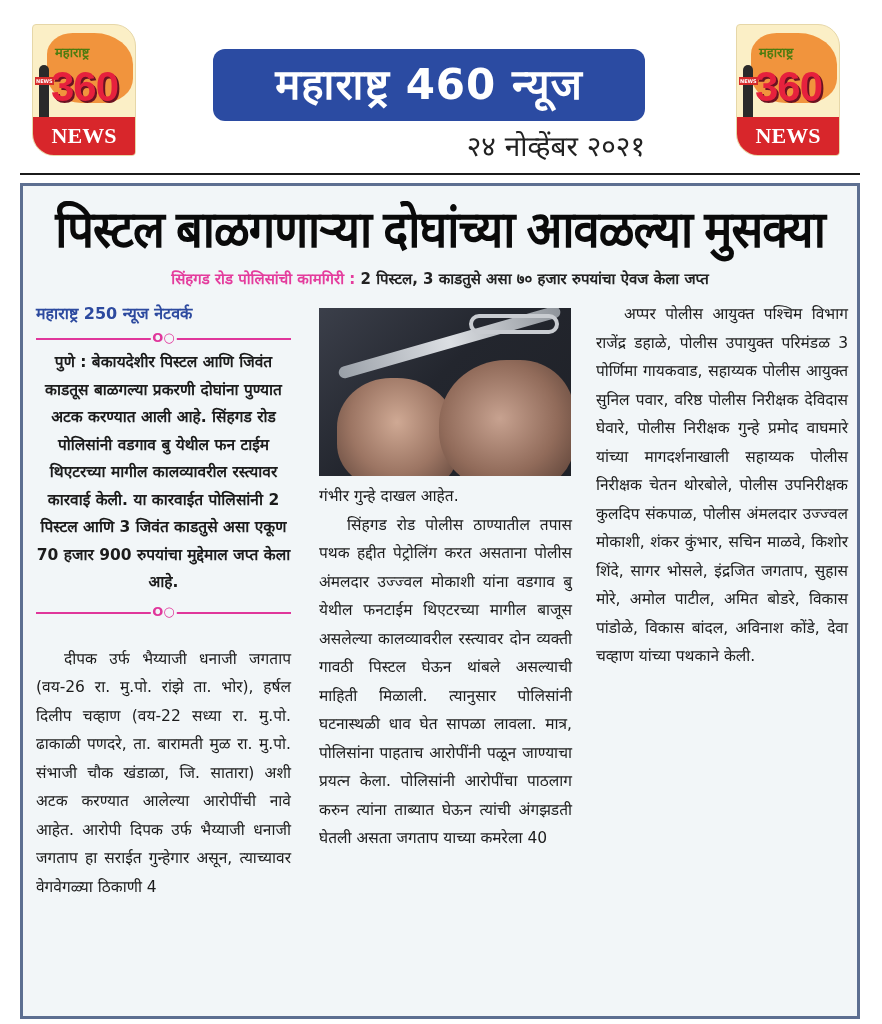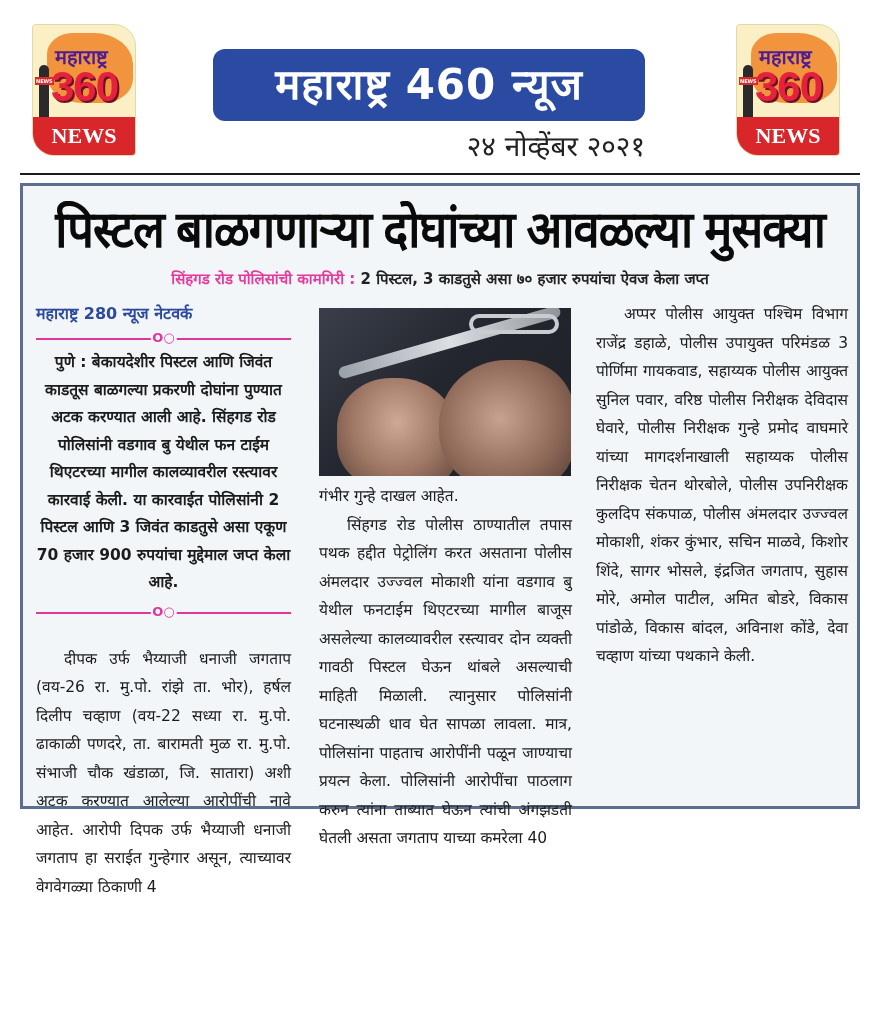--- a/index.html
+++ b/index.html
@@ -4,31 +4,31 @@
 <style>
   * { box-sizing: border-box; margin: 0; padding: 0; }
   html, body { width: 882px; height: 1024px; background: #ffffff; overflow: hidden; }
   body { font-family: "DejaVu Sans", sans-serif; color: #1a1a1a; position: relative; }
 
   .masthead { position: absolute; left: 0; top: 0; width: 882px; height: 175px; }
   .logo { position: absolute; top: 24px; width: 104px; height: 132px; border-radius: 4px 22px 4px 22px; overflow: hidden; background: #fbefc6; border: 1px solid #e6d7a8; }
   .logo.left { left: 32px; }
   .logo.right { left: 736px; }
   .logo .map { position: absolute; left: 14px; top: 8px; width: 86px; height: 70px; background: #f08a2e; border-radius: 30% 45% 35% 40%; opacity: .9; }
-  .logo .brand-mr { position: absolute; left: 22px; top: 18px; font-size: 20px; font-weight: bold; color: #4c1d95; }
+  .logo .brand-mr { position: absolute; left: 22px; top: 18px; font-size: 13px; font-weight: bold; color: #4d7c0f; }
   .logo .mic { position: absolute; left: 6px; top: 40px; width: 10px; height: 54px; background: #2a2a2a; border-radius: 5px 5px 2px 2px; }
   .logo .mic-tag { position: absolute; left: 2px; top: 52px; font-size: 5px; background: #d62b2b; color: #fff; padding: 1px; font-weight: bold; }
   .logo .num { position: absolute; left: 18px; top: 38px; font-family: "Liberation Sans", sans-serif; font-size: 42px; font-weight: bold; color: #e6213d; letter-spacing: -1px; text-shadow: 2px 2px 0 #6a1221; }
   .logo .bar { position: absolute; left: 0; bottom: 0; width: 100%; height: 38px; background: #d8262b; color: #fff; font-family: "Liberation Serif", serif; font-weight: bold; font-size: 22px; text-align: center; line-height: 38px; }
 
   .title-box { position: absolute; left: 213px; top: 49px; width: 432px; height: 72px; background: #2b4ba2; border-radius: 12px; color: #fff; font-size: 42px; font-weight: bold; text-align: center; line-height: 72px; letter-spacing: 1px; }
   .date { position: absolute; left: 213px; top: 126px; width: 432px; text-align: right; font-size: 28px; color: #222; }
   .rule { position: absolute; left: 20px; top: 173px; width: 840px; height: 2px; background: #1b1b1b; }
 
-  .article { position: absolute; left: 20px; top: 183px; width: 840px; height: 626px; border: 3px solid #5d6f91; background: #f2f6f8; }
+  .article { position: absolute; left: 20px; top: 183px; width: 840px; height: 836px; border: 3px solid #5d6f91; background: #f2f6f8; }
   .headline { position: absolute; left: 0; top: 10px; width: 100%; text-align: center; font-family: "Liberation Sans", sans-serif; font-size: 47px; font-weight: bold; color: #0a0a0a; letter-spacing: -1px; transform: scaleY(1.08); }
   .subhead { position: absolute; left: 0; top: 82px; width: 100%; text-align: center; font-size: 15px; font-weight: bold; }
   .subhead .pink { color: #e43c9d; }
   .subhead .black { color: #222; }
 
   .col { position: absolute; font-size: 15.5px; line-height: 28.5px; color: #1c1c1c; text-align: justify; }
   .col1 { left: 13px; top: 115px; width: 255px; }
   .network { font-size: 16px; font-weight: bold; color: #2d4a9f; line-height: 26px; margin-left: 0; }
   .divider { position: relative; height: 14px; margin: 4px 0 4px 0; }
   .divider .line { position: absolute; left: 0; right: 0; top: 7px; height: 2px; background: #e0369b; }
@@ -72,21 +72,21 @@
 </div>
 
 <div class="article">
   <div class="headline">पिस्टल बाळगणाऱ्या दोघांच्या आवळल्या मुसक्या</div>
   <div class="subhead">
     <span class="pink">सिंहगड रोड पोलिसांची कामगिरी :</span>
     <span class="black">2 पिस्टल, 3 काडतुसे असा ७० हजार रुपयांचा ऐवज केला जप्त</span>
   </div>
 
   <div class="col col1">
-    <div class="network">महाराष्ट्र 280 न्यूज नेटवर्क</div>
+    <div class="network">महाराष्ट्र 250 न्यूज नेटवर्क</div>
     <div class="divider">
       <div class="line"></div>
       <div class="knot">O○</div>
     </div>
     <p class="intro">पुणे : बेकायदेशीर पिस्टल आणि जिवंत काडतूस बाळगल्या प्रकरणी दोघांना पुण्यात अटक करण्यात आली आहे. सिंहगड रोड पोलिसांनी वडगाव बु येथील फन टाईम थिएटरच्या मागील कालव्यावरील रस्त्यावर कारवाई केली. या कारवाईत पोलिसांनी 2 पिस्टल आणि 3 जिवंत काडतुसे असा एकूण 70 हजार 900 रुपयांचा मुद्देमाल जप्त केला आहे.</p>
     <div class="divider" style="margin-top:8px;margin-bottom:26px;">
       <div class="line"></div>
       <div class="knot">O○</div>
     </div>
     <p class="para">दीपक उर्फ भैय्याजी धनाजी जगताप (वय-26 रा. मु.पो. रांझे ता. भोर), हर्षल दिलीप चव्हाण (वय-22 सध्या रा. मु.पो. ढाकाळी पणदरे, ता. बारामती मुळ रा. मु.पो. संभाजी चौक खंडाळा, जि. सातारा) अशी अटक करण्यात आलेल्या आरोपींची नावे आहेत. आरोपी दिपक उर्फ भैय्याजी धनाजी जगताप हा सराईत गुन्हेगार असून, त्याच्यावर वेगवेगळ्या ठिकाणी 4</p>

